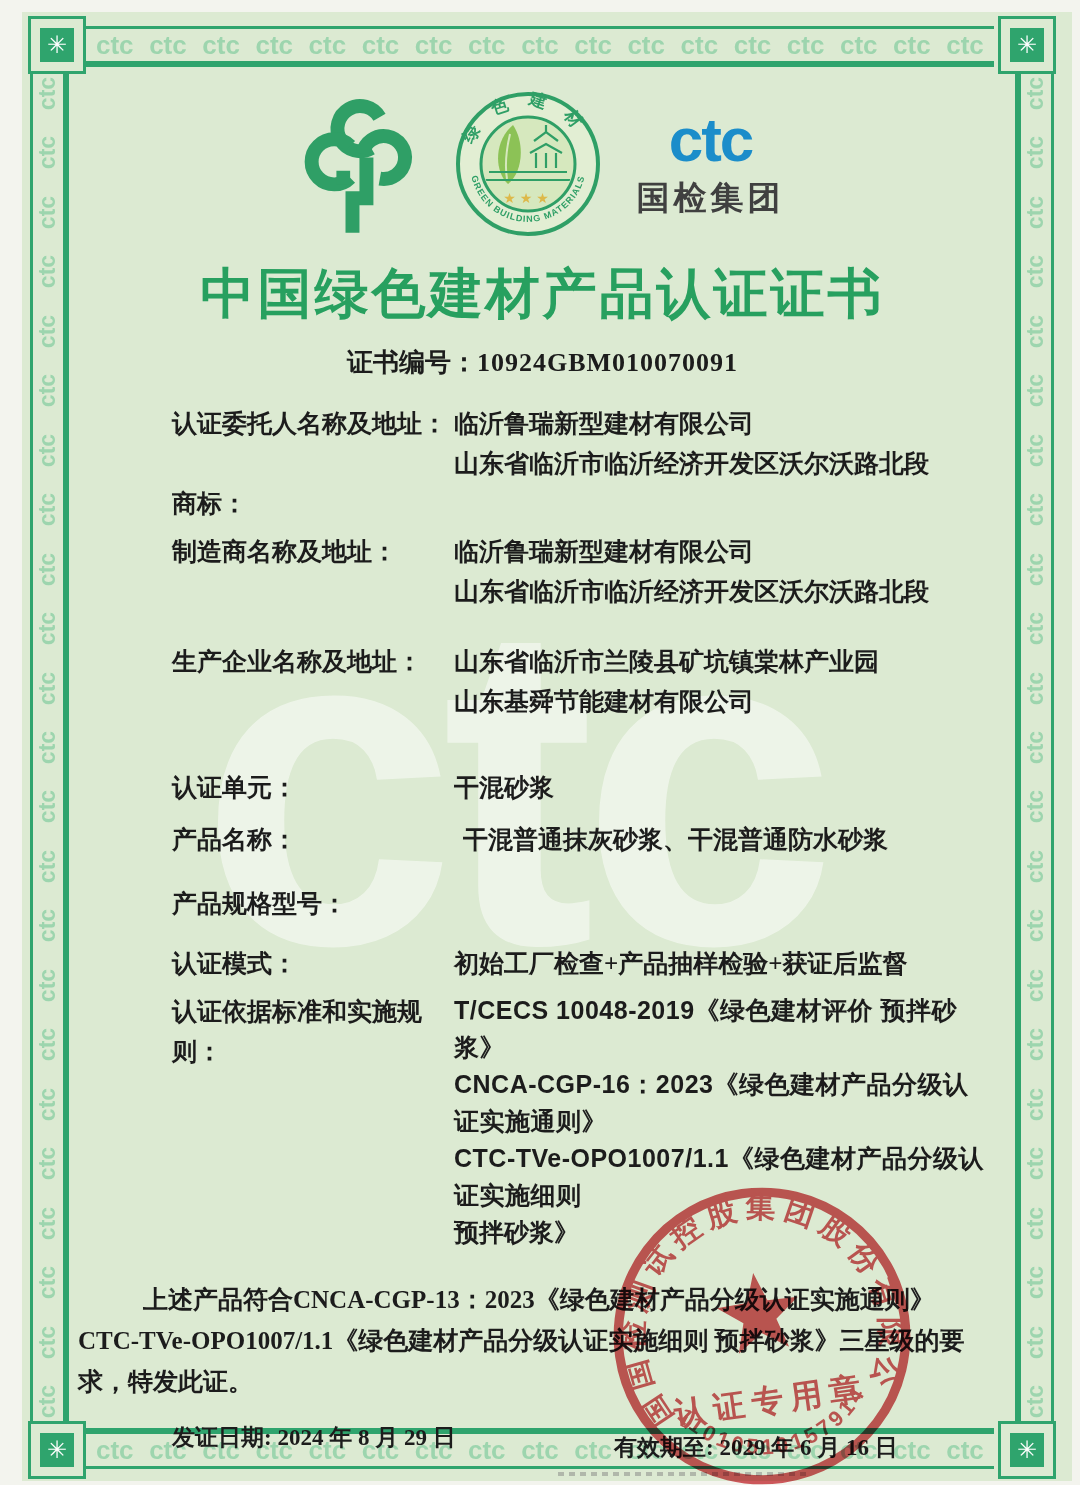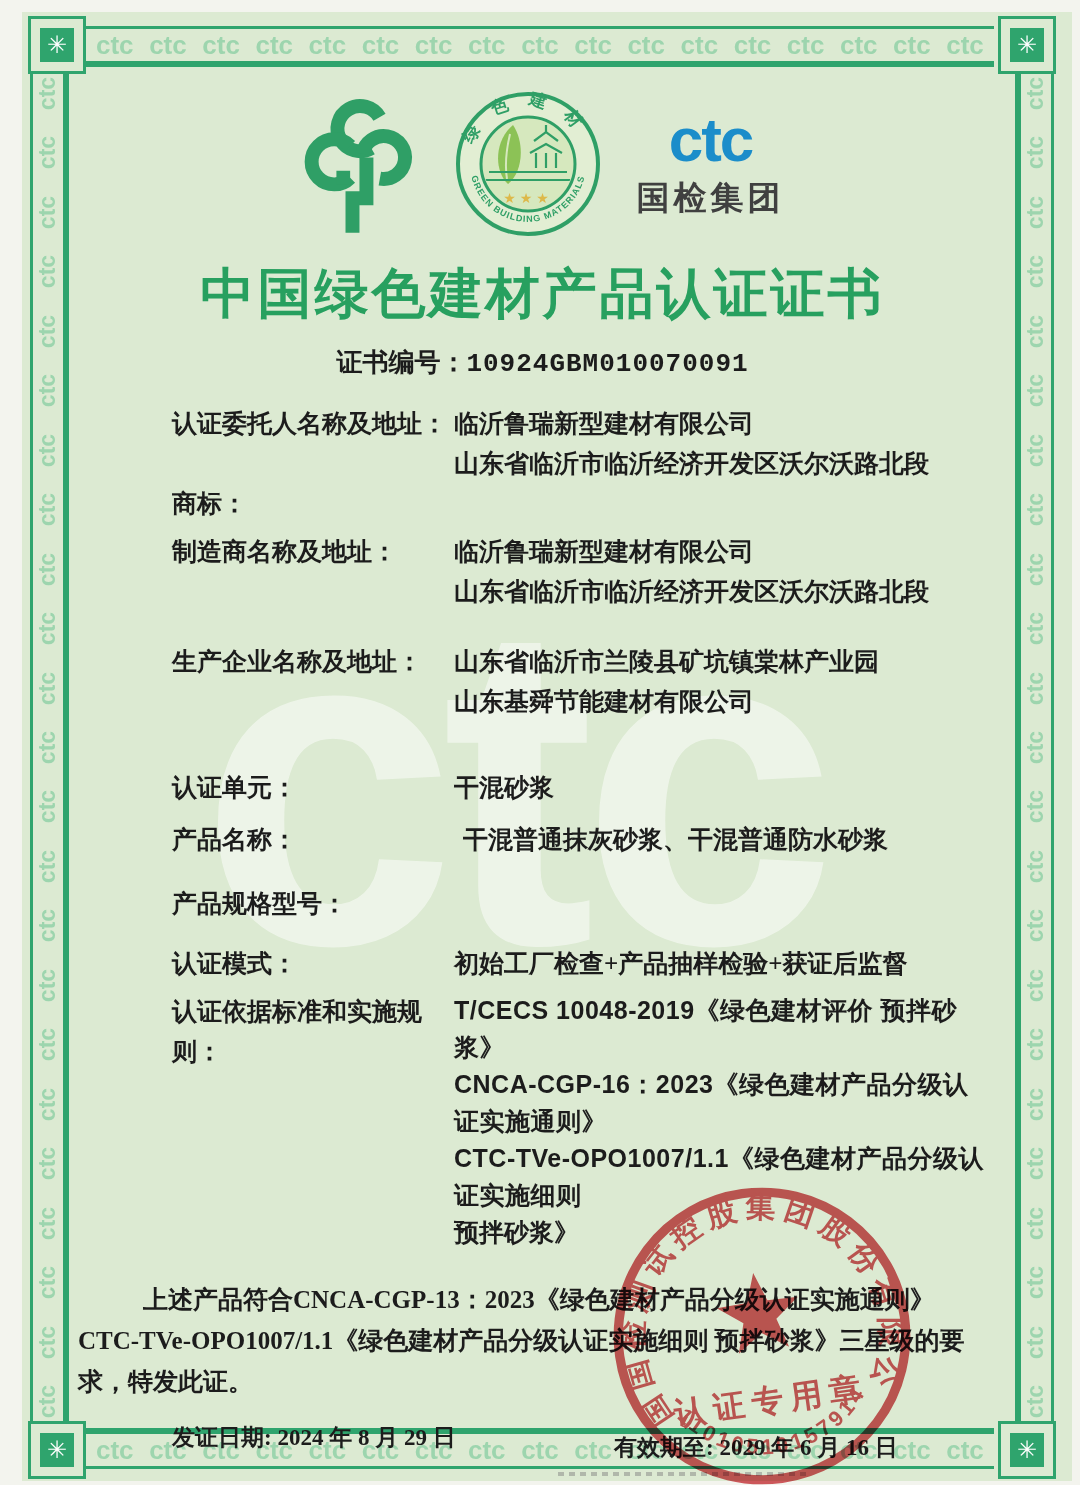--- a/index.html
+++ b/index.html
@@ -44,21 +44,21 @@
   .content{position:absolute;left:100px;top:70px;right:95px;z-index:2;}
   .logos{display:flex;justify-content:center;align-items:center;gap:34px;margin-top:18px;height:152px;}
   .ctcblock{display:flex;flex-direction:column;align-items:center;margin-top:4px;}
   .ctcword{font-family:"Liberation Sans",sans-serif;font-weight:900;font-size:62px;
     line-height:.95;color:#1b8dca;letter-spacing:-2px;}
   .ctcsub{font-size:33px;font-weight:800;color:#404040;letter-spacing:4px;margin-top:6px;
     font-family:"Liberation Serif",serif;}
   .title{margin-top:18px;text-align:center;font-size:54px;font-weight:bold;
     color:var(--green-dark);letter-spacing:3px;}
   .certno{margin-top:14px;text-align:center;font-size:26px;font-weight:bold;}
-  .certno .num{font-family:Liberation Mono, monospace;letter-spacing:1px;text-align:right;}
+  .certno .num{font-family:Liberation Serif, serif;letter-spacing:1px;text-align:right;}
   .fields{margin:24px 0 0 72px;}
   .frow{display:flex;align-items:flex-start;}
   .flabel{width:282px;flex:0 0 282px;font-size:25px;font-weight:bold;line-height:40px;}
   .fval{flex:1;font-size:25px;font-weight:bold;line-height:40px;}
   .fval div{min-height:10px;}
   .latin{font-family:"Liberation Sans",sans-serif;letter-spacing:0.5px;}
   .mt26{} .mt8{margin-top:8px;} .mt30{margin-top:30px;}
   .mt46{margin-top:46px;} .mt12{margin-top:12px;gap:9px;} .mt24{margin-top:24px;} .mt20{margin-top:20px;justify-content:flex-end;}
   .std .fval{line-height:37px;}
   .statement{margin:28px 10px 0 -22px;font-size:25px;font-weight:bold;line-height:41px;

